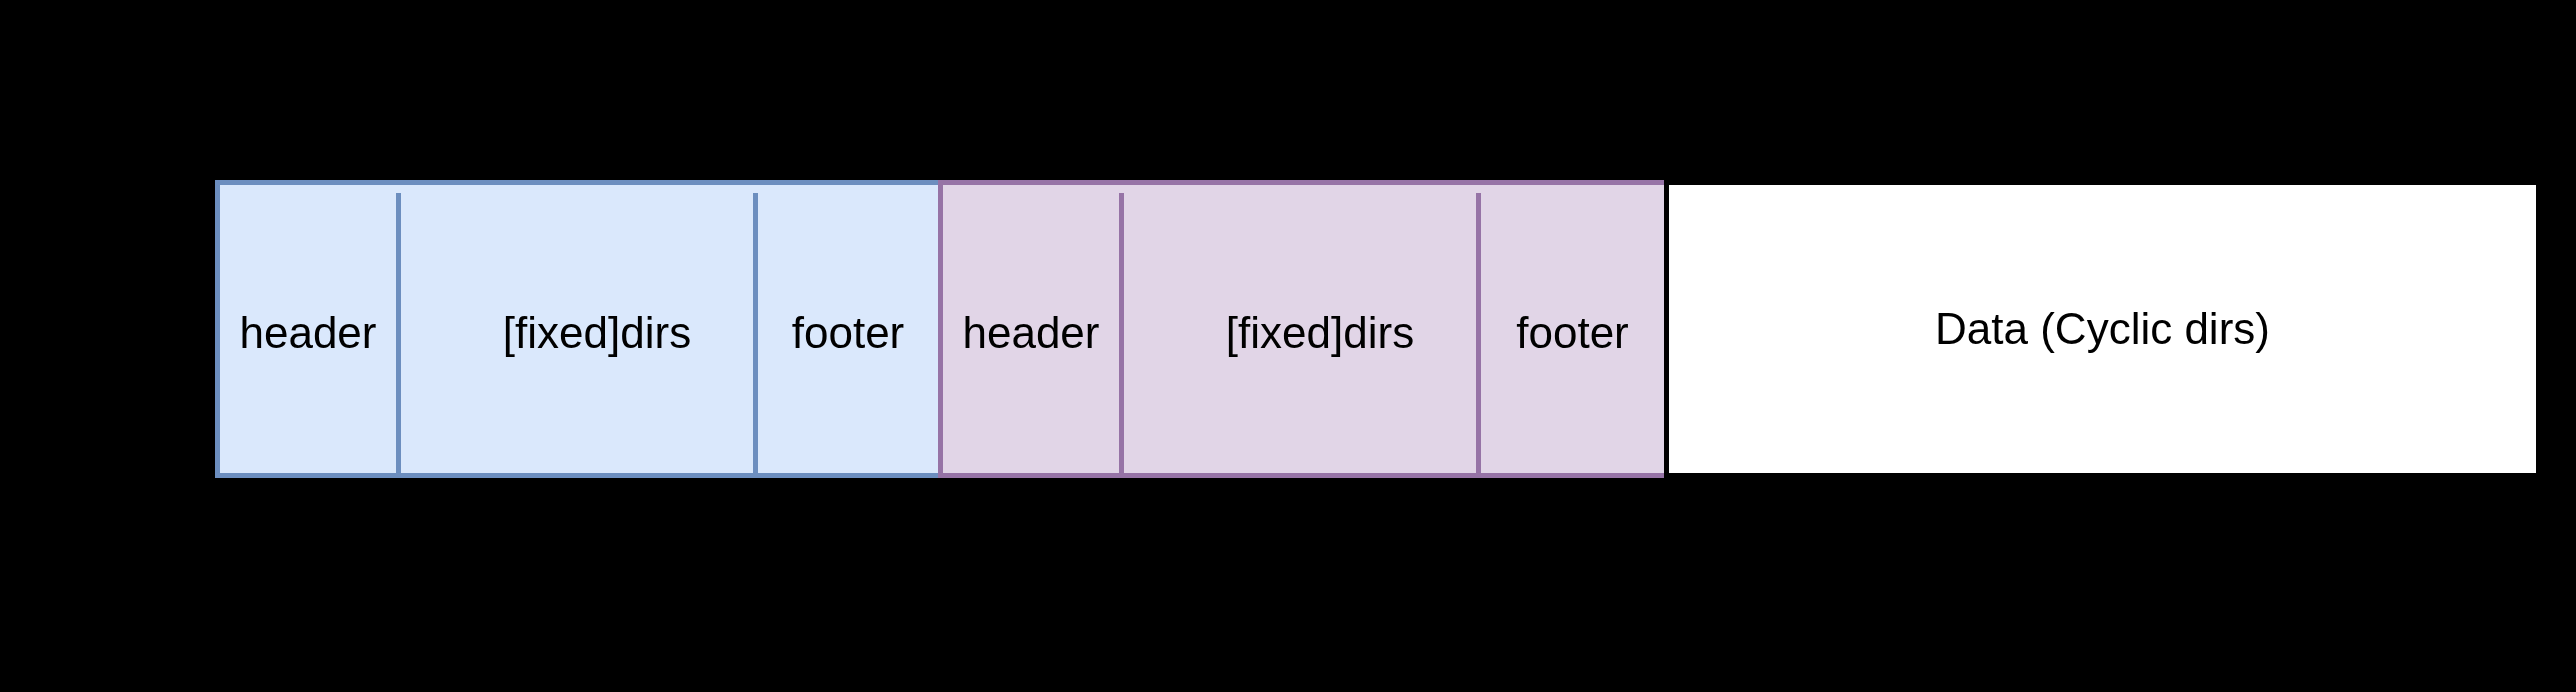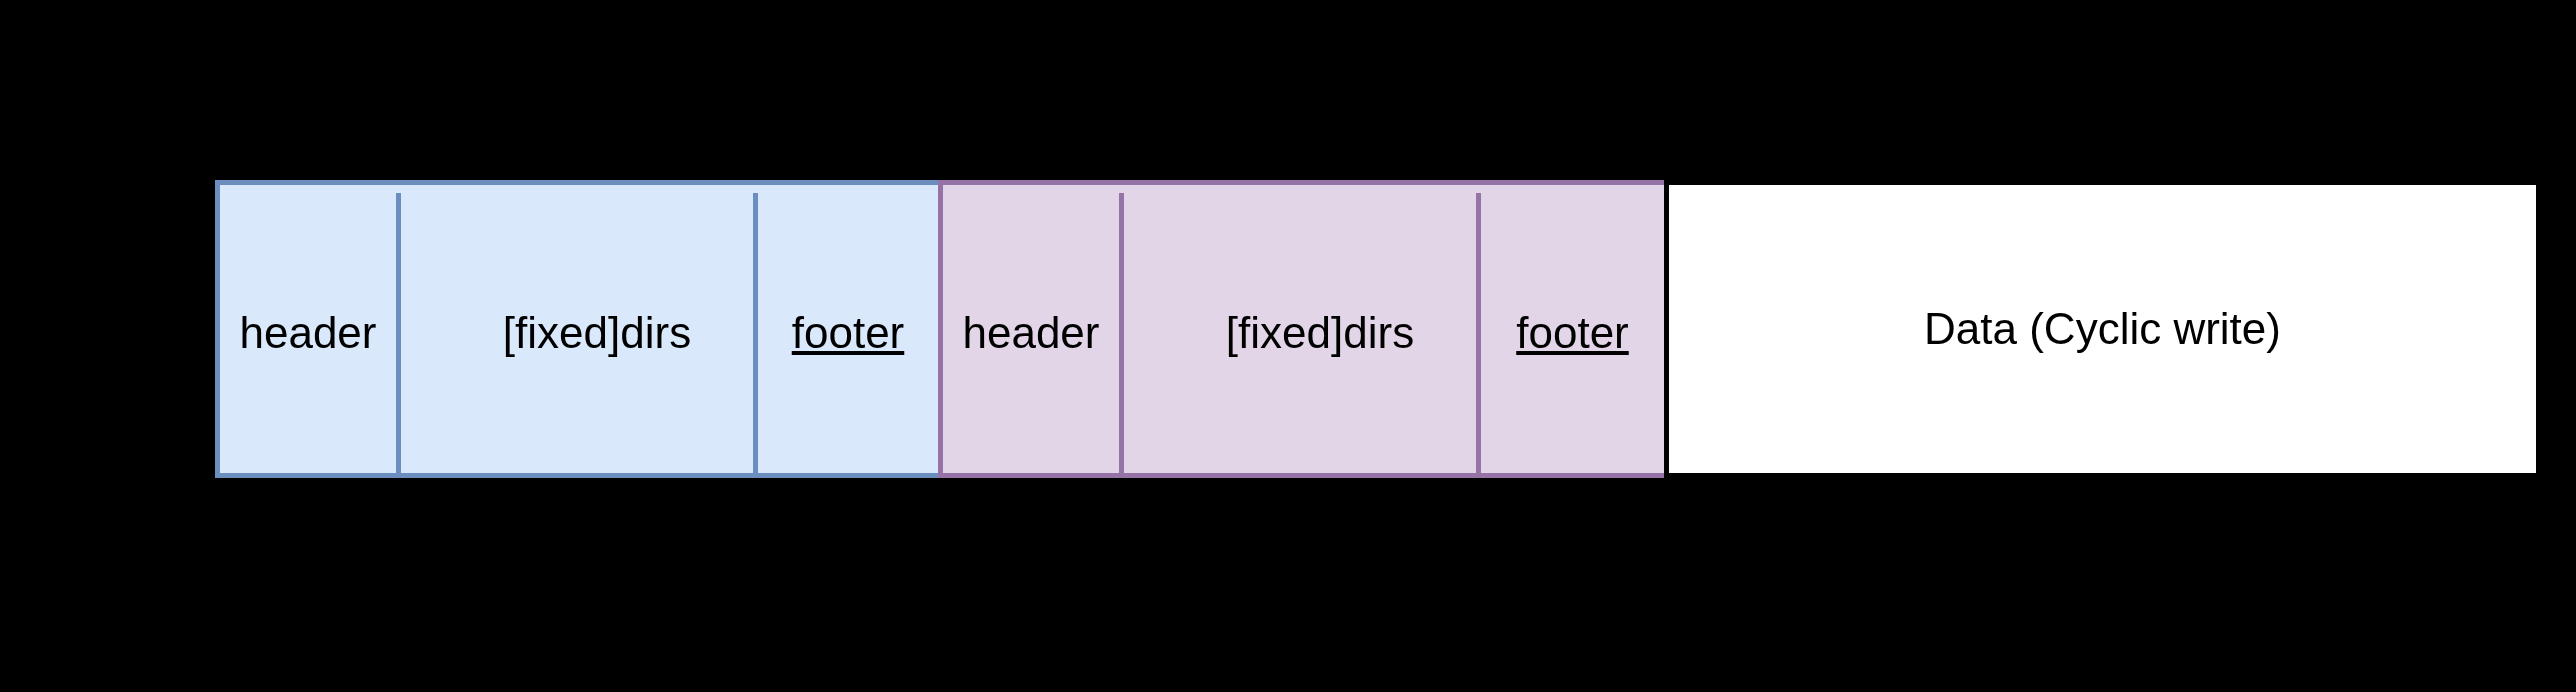--- a/index.html
+++ b/index.html
@@ -37,21 +37,21 @@
   }
   .cell {
     box-sizing: border-box;
     display: flex;
     align-items: center;
     justify-content: center;
     margin-top: 8px;
   }
   .cell-header { flex: 0 0 176px; }
   .cell-dirs   { flex: 0 0 363px; }
-  .cell-footer { flex: 1 1 auto; text-decoration: underline; }
+  .cell-footer { flex: 1 1 auto; }
   .group-blue .cell + .cell   { border-left: 5.4px solid #6c8ebf; }
   .group-purple .cell + .cell { border-left: 5.4px solid #9673a6; }
   .cell-dirs { flex-basis: 357px; padding-left: 40px; }
   .data-block {
     position: absolute;
     left: 1664px;
     top: 180px;
     width: 877px;
     height: 298px;
     box-sizing: border-box;
@@ -91,17 +91,17 @@
     </div>
     <div class="cell cell-dirs">
       <span class="label">[fixed]dirs</span>
     </div>
     <div class="cell cell-footer">
       <span class="label">footer</span>
     </div>
   </div>
 
   <div class="data-block" style="background-color: rgb(255, 255, 255); border-color: rgb(0, 0, 0);">
-    <span class="label">Data (Cyclic write)</span>
+    <span class="label">Data (Cyclic dirs)</span>
   </div>
 
 </div>
 
 
 </body></html>

